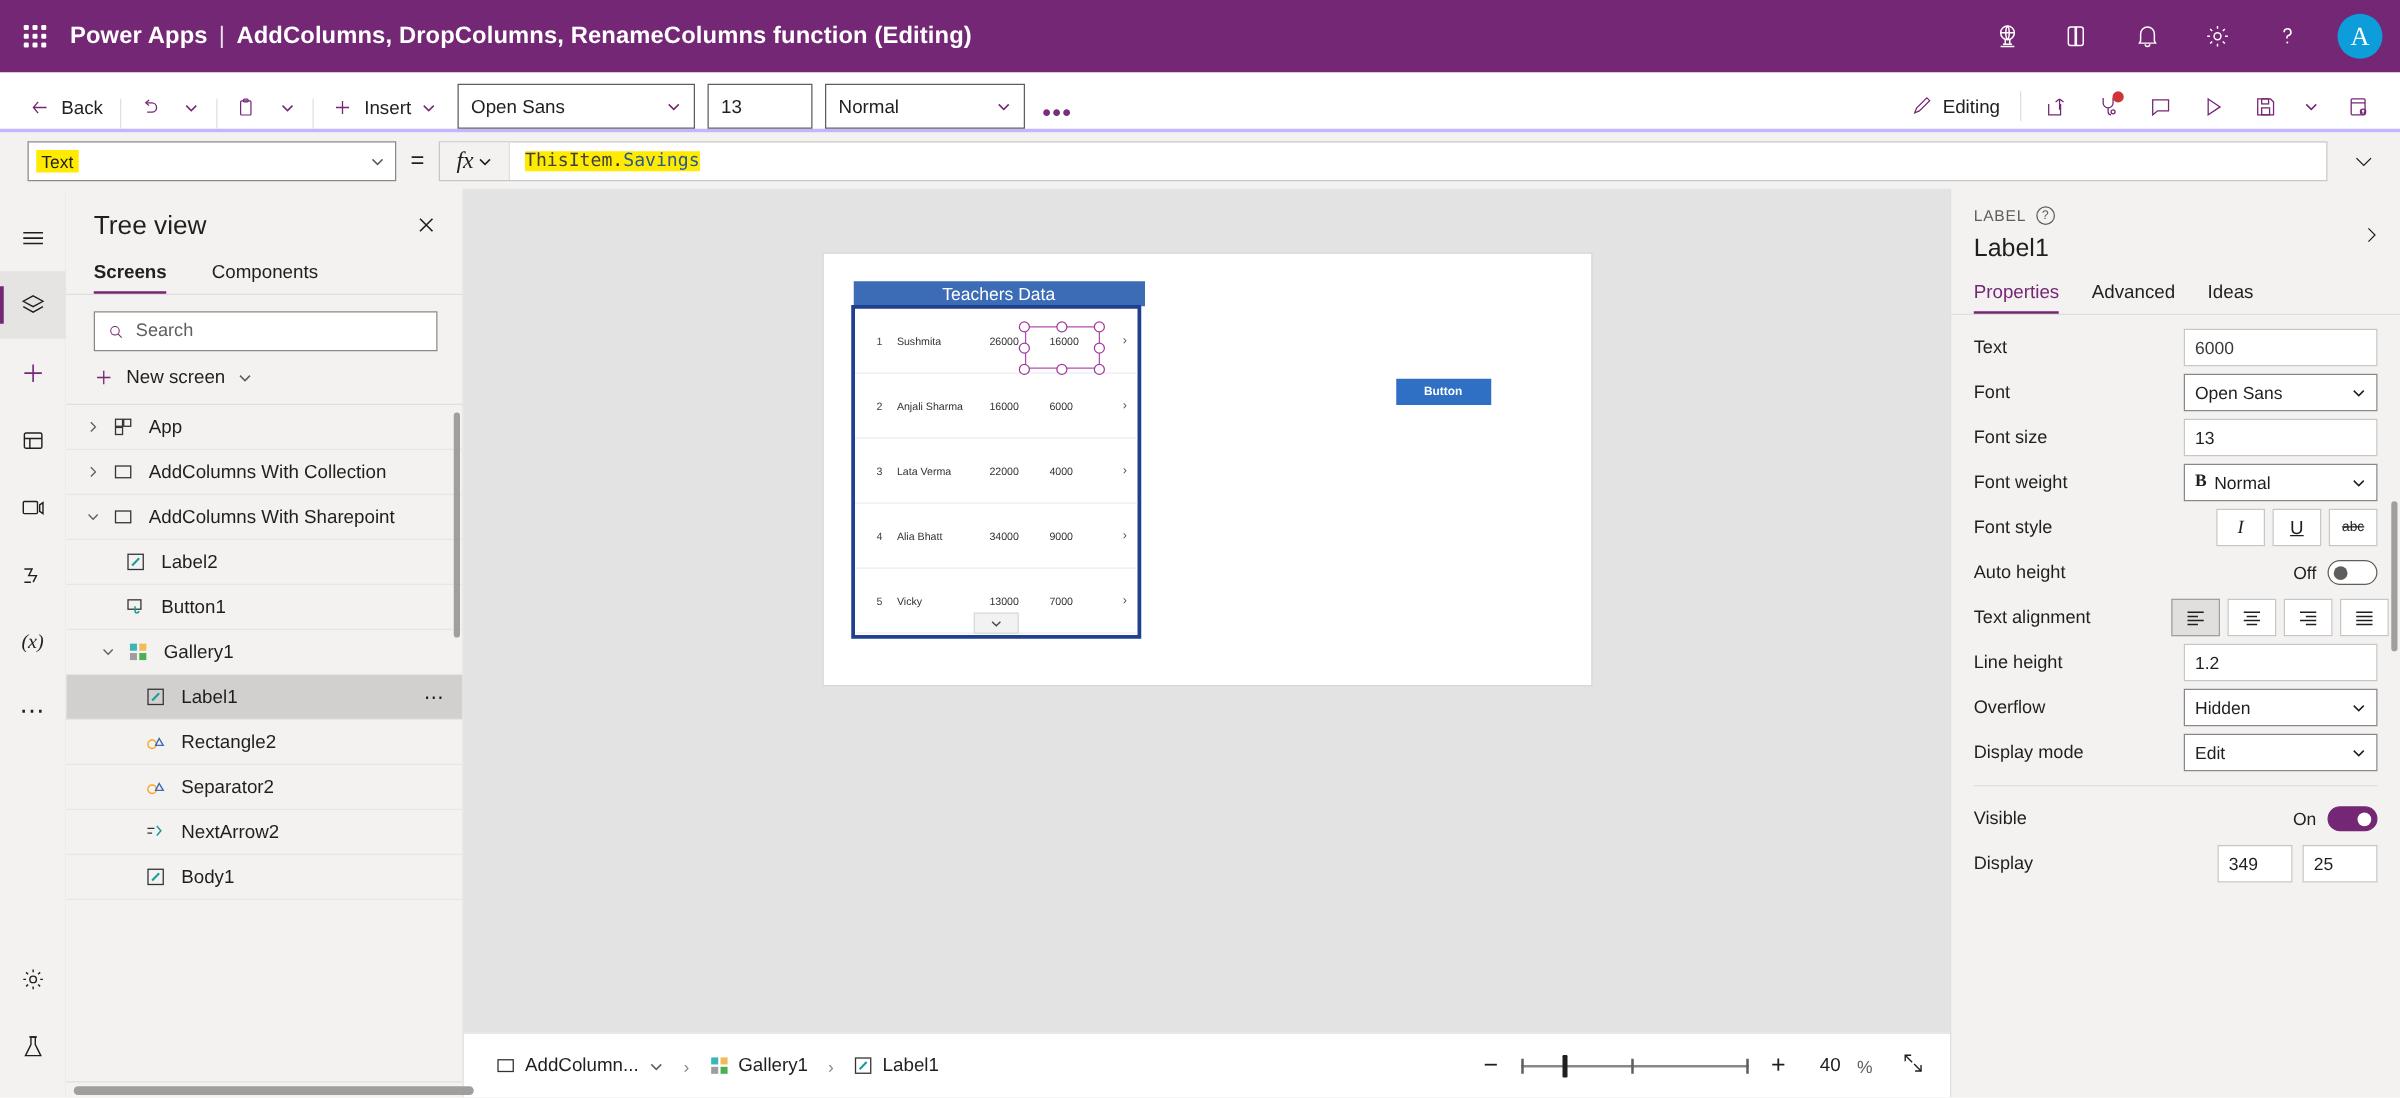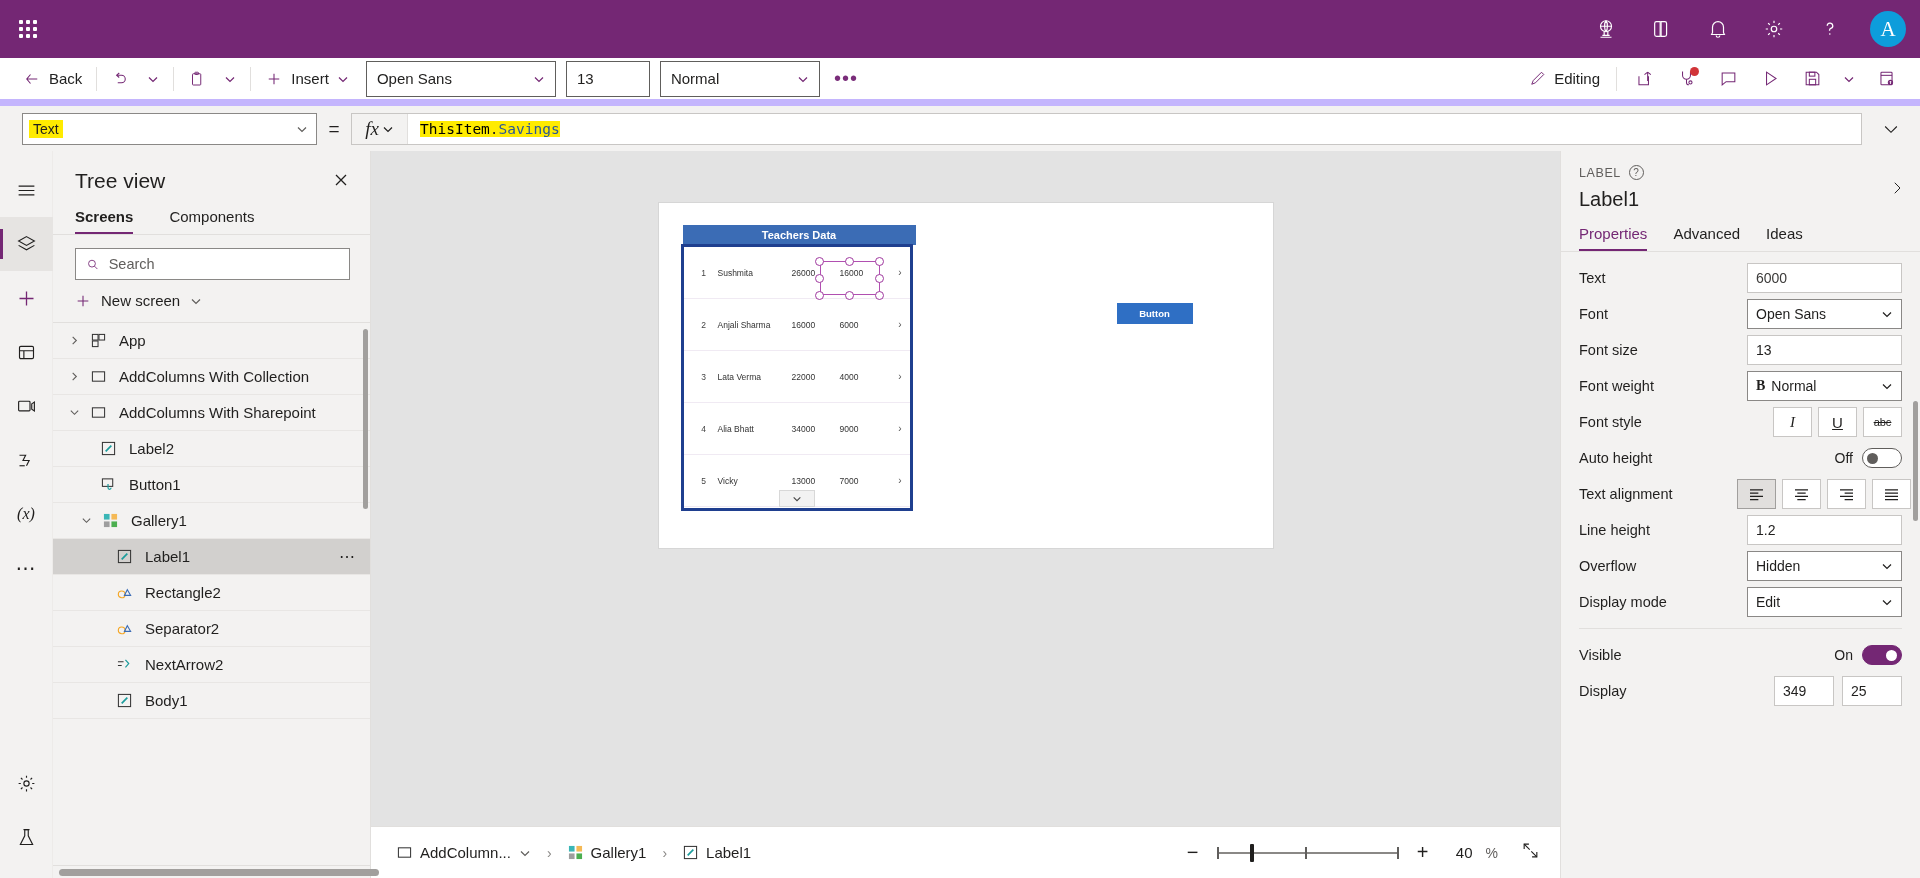--- a/index.html
+++ b/index.html
@@ -26,22 +26,22 @@
   .hicon { width: 56px; height: 58px; display:flex; align-items:center; justify-content:center; cursor:pointer; }
   .hicon svg { display:block; }
   .avatar {
     width: 36px; height: 36px; border-radius: 50%; background: #0d9ddb; color:#fff;
     display:flex; align-items:center; justify-content:center; font-size: 21px; font-weight:400;
     margin-left: 12px; font-family: "Liberation Serif", serif; cursor:pointer;
   }
 
   
   .cmdbar {
-    height: 48px; flex: 0 0 48px; background:#fff; display:flex; align-items:center;
-    padding: 0 14px; gap: 0px; border-bottom:7px solid #c4b5fd;
+    height: 48px; flex: 0 0 48px; background:#fff; display:flex; align-items:flex-end;
+    padding: 0 14px; gap: 0px; border-bottom:3px solid #c4b5fd;
   }
   .cmd-btn {
     display:flex; align-items:center; gap:8px; height:34px; padding:0 9px;
     color:#7a2d7a; font-size:15px; cursor:pointer; border-radius:2px; white-space:nowrap;
   }
   .cmd-label { color:#222; font-size:15px; }
   .vdiv { width:1px; height:24px; background:#e1dfdd; margin:0 5px; }
   .chev { width:12px; height:12px; }
   .sel-box {
     height:36px; border:1px solid #605e5c; background:#fff; display:flex; align-items:center;
@@ -70,21 +70,21 @@
   .fx-btn {
     width:56px; background:#f3f2f1; border-right:1px solid #e1dfdd; display:flex; align-items:center;
     justify-content:center; gap:3px; cursor:pointer; font-style:italic;
     font-family:"Liberation Serif", serif; font-size:19px; color:#201f1e;
   }
   .fx-input {
     flex:1; display:flex; align-items:center; padding-left:12px;
     font-family:"DejaVu Sans Mono", monospace; font-size:14.5px;
   }
   .fx-token { background:#ffeb00; }
-  .tok-this { color:#000000; }
+  .tok-this { color:#404040; }
   .tok-dot { color:#201f1e; }
   .tok-prop { color:#2b5797; }
   .fx-collapse { width:58px; display:flex; align-items:center; justify-content:center; cursor:pointer; }
 
   
   .body { flex:1; display:flex; min-height:0; }
 
   
   .rail {
     width:53px; flex:0 0 53px; background:#f3f2f1; display:flex; flex-direction:column;
@@ -142,21 +142,21 @@
   
   .canvas-area { flex:1; display:flex; flex-direction:column; background:#e3e3e3; min-width:0; }
   .canvas-stage { flex:1; display:flex; align-items:flex-start; justify-content:center; padding-top:52px; position:relative; }
   .phone {
     width:614px; height:345px; background:#fff; position:relative;
     box-shadow: 0 0 0 1px #d6d6d6;
   }
   .gallery-wrap { position:absolute; left:22px; top:22px; width:234px; height:286px; }
   .gal-header {
     position:absolute; left:2px; top:0; width:233px; height:20px; background:#3b6cb5; color:#fff;
-    font-size:11px; font-weight:bold; display:flex; align-items:center; justify-content:center;
+    font-size:14px; font-weight:normal; display:flex; align-items:center; justify-content:center;
   }
   .gal-box {
     position:absolute; left:0; top:19px; width:232px; height:267px;
     border:3px solid #1f3f8f; background:#fff; overflow:hidden;
   }
   .grow {
     height:52px; display:flex; align-items:center; border-bottom:1px solid #f0eaf3;
     font-size:8.5px; color:#333; position:relative; padding:0 6px;
   }
   .grow .c-idx { width:28px; text-align:center; color:#444; }
@@ -261,20 +261,25 @@
           <i></i>
           <i></i>
           <i></i>
           <i></i>
           <i></i>
           <i></i>
           <i></i>
           <i></i>
           <i></i>
         </div>
+    </div>
+    <div class="header-title">
+      <span>Power Apps</span>
+      <span class="sep">|</span>
+      <span>AddColumns, DropColumns, RenameColumns function (Editing)</span>
     </div>
     <div class="header-right">
       <div class="hicon">
         <svg width="22" height="22" viewBox="0 0 24 24" fill="none" stroke="#fff" stroke-width="1.3">
           <circle cx="12" cy="9" r="6"></circle>
             <path d="M6 9h12M12 3c2 2 2 10 0 12M12 3c-2 2-2 10 0 12"></path>
           <path d="M8 19h8M10 15v4M14 15v4M6 21h12"></path>
         </svg>
       </div>
       <div class="hicon">

